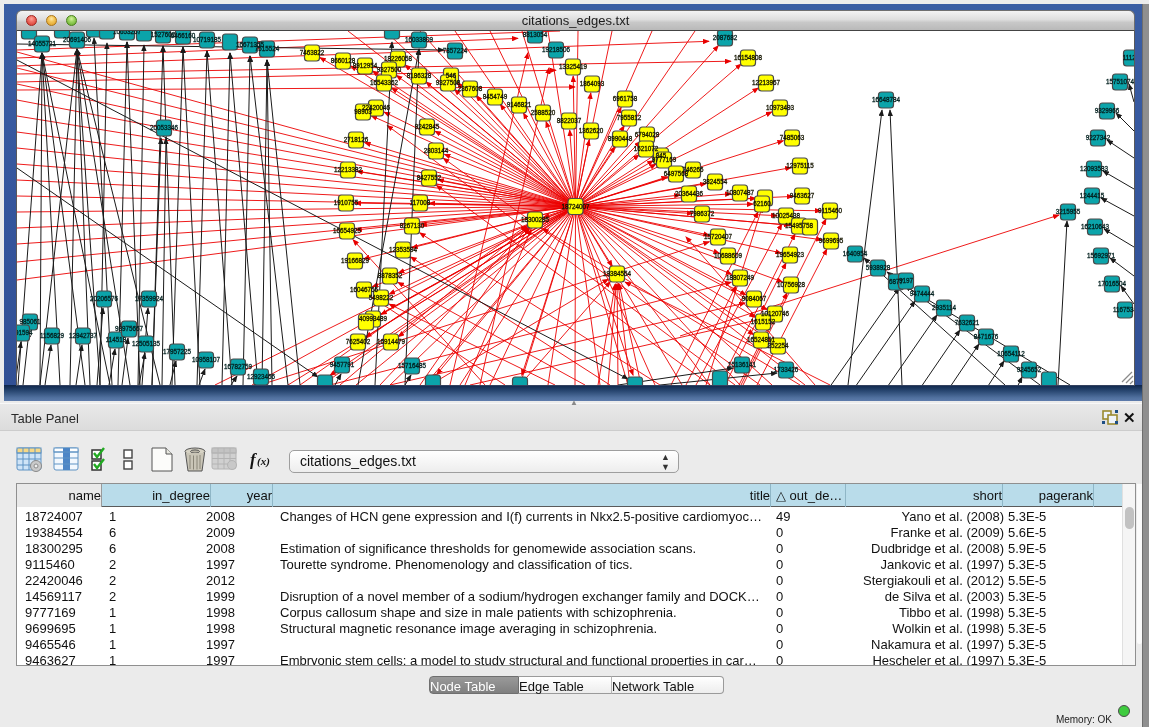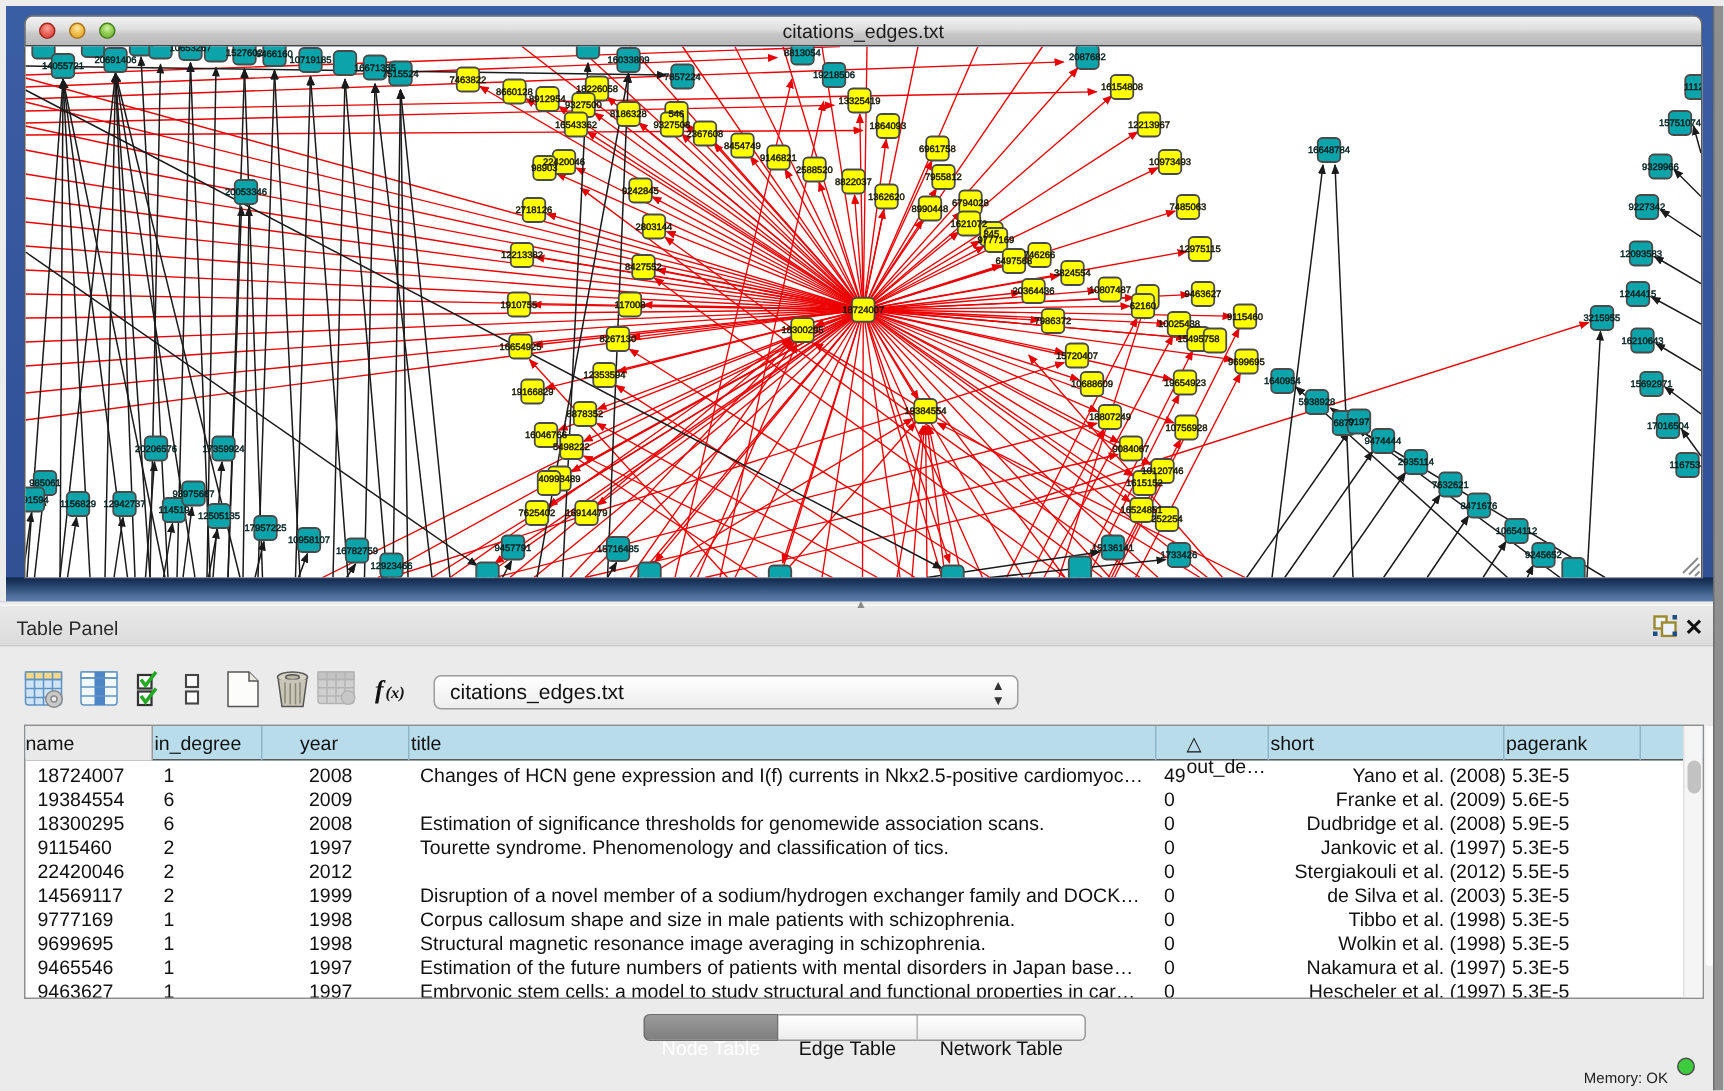--- a/index.html
+++ b/index.html
@@ -26,31 +26,31 @@
 #ptitle{left:11px;top:411px;font-size:13px;color:#2a2a2a}
 #caret{left:570px;top:398px;font-size:8px;color:#8a8a8a}
 #pfloat{left:1102px;top:409px}
 #pclose{left:1123px;top:409px;font-size:15px;font-weight:bold;color:#111}
 #toolbar{left:14px;top:446px;width:1120px;height:32px}
 #combo{left:289px;top:450px;width:390px;height:23px;background:linear-gradient(180deg,#ffffff,#ededed);border:1px solid #9e9e9e;border-radius:5px;font-size:14px;color:#111;padding:2px 0 0 10px}
 #combo .ud{position:absolute;right:8px;top:1px;font-size:9px;color:#333;line-height:10px}
 
 #tbl{left:16px;top:483px;width:1120px;height:183px;background:#fff;border:1px solid #8f8f8f;overflow:hidden}
 #thead{position:absolute;left:0;top:0;width:1118px;height:23px;background:#b9dcea;border-bottom:1px solid #5a5a5a}
-#thead .th{position:absolute;top:0;height:23px;font-size:13px;color:#111;text-align:left;padding-top:4px;border-right:1px solid #8fb6c6}
+#thead .th{position:absolute;top:0;height:23px;font-size:13px;color:#111;text-align:right;padding-top:4px;border-right:1px solid #8fb6c6}
 #tbody{position:absolute;left:0;top:24px;width:1118px}
 .tr{position:relative;height:16px;font-size:13px;color:#111;white-space:nowrap}
 .tr div{position:absolute;top:1px}
 .c0{left:8px}.c1{left:92px}.c2{left:189px}.c3{left:263px}.c4{left:759px}
 .c5{left:830px;width:157px;text-align:right}.c6{left:991px}
 #vsb{position:absolute;left:1105px;top:0;width:13px;height:181px;background:#f5f5f5;border-left:1px solid #e0e0e0}
 #vthumb{position:absolute;left:2px;top:23px;width:9px;height:22px;background:#c2c2c2;border-radius:5px}
 
 #tabs{left:429px;top:676px;height:18px;font-size:13px}
-.seg{float:left;height:18px;padding-top:14px;border:1px solid #9a9a9a;background:linear-gradient(180deg,#ffffff,#ededed);color:#111;text-align:center;box-sizing:border-box}
+.seg{float:left;height:18px;padding-top:2px;border:1px solid #9a9a9a;background:linear-gradient(180deg,#ffffff,#ededed);color:#111;text-align:left;box-sizing:border-box}
 #seg1{width:90px}#seg2{width:93px}#seg3{width:112px}
 #seg1{border-radius:4px 0 0 4px;background:linear-gradient(180deg,#9a9a9a,#7f7f7f);color:#fff;border-color:#6f6f6f}
 #seg3{border-radius:0 4px 4px 0;border-left:none}
 #seg2{border-left:none;border-right:1px solid #b5b5b5}
 #mem{left:1030px;top:714px;width:82px;text-align:right;font-size:10px;color:#222;white-space:nowrap}
 #memdot{left:1118px;top:705px;width:12px;height:12px;border-radius:50%;background:#3ecb3e;border:1px solid #4c4c4c}
 </style></head><body>
 <div id="stage">
  <div class="abs" id="desk"></div>
  <div class="abs" id="deskbot"></div>
@@ -662,24 +662,24 @@
 
    <g transform="translate(236,4)">
      <text x="0" y="15" font-family="Liberation Serif,serif" font-style="italic" font-weight="bold" font-size="17" fill="#111">f</text>
      <text x="7" y="15" font-family="Liberation Serif,serif" font-style="italic" font-weight="bold" font-size="11" fill="#111">(x)</text>
    </g>
  </svg></div>
  <div class="abs" id="combo">citations_edges.txt<span class="ud">▲<br>▼</span></div>
  <div class="abs" id="tbl">
    <div id="thead">
      <div class="th" style="left:0;width:85px;background:#e9e9e9;border-right:1px solid #9a9a9a">name</div>
-     <div class="th" style="left:86px;width:72px">in_degree</div>
+     <div class="th" style="left:86px;width:108px">in_degree</div>
      <div class="th" style="left:183px;width:73px">year</div>
      <div class="th" style="left:257px;width:497px">title</div>
-     <div class="th" style="left:755px;width:74px;text-align:left;padding-left:19px">△ out_de…</div>
+     <div class="th" style="left:755px;width:74px;text-align:left;padding-left:4px">△ out_de…</div>
      <div class="th" style="left:830px;width:156px">short</div>
      <div class="th" style="left:987px;width:90px">pagerank</div>
    </div>
    <div id="tbody">
         <div class="tr">
           <div class="c0">18724007</div>
           <div class="c1">1</div>
           <div class="c2">2008</div>
           <div class="c3">Changes of HCN gene expression and I(f) currents in Nkx2.5-positive cardiomyoc…</div>
           <div class="c4">49</div>
@@ -744,21 +744,20 @@
           <div class="c2">1998</div>
           <div class="c3">Structural magnetic resonance image averaging in schizophrenia.</div>
           <div class="c4">0</div>
           <div class="c5">Wolkin et al. (1998)</div>
           <div class="c6">5.3E-5</div>
         </div>
         <div class="tr">
           <div class="c0">9465546</div>
           <div class="c1">1</div>
           <div class="c2">1997</div>
-          <div class="c3">Estimation of the future numbers of patients with mental disorders in Japan base…</div>
           <div class="c4">0</div>
           <div class="c5">Nakamura et al. (1997)</div>
           <div class="c6">5.3E-5</div>
         </div>
         <div class="tr">
           <div class="c0">9463627</div>
           <div class="c1">1</div>
           <div class="c2">1997</div>
           <div class="c3">Embryonic stem cells: a model to study structural and functional properties in car…</div>
           <div class="c4">0</div>

